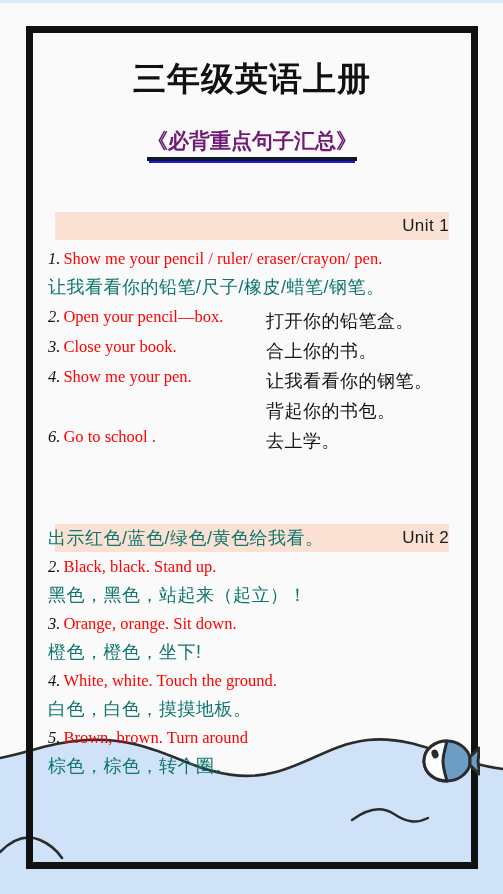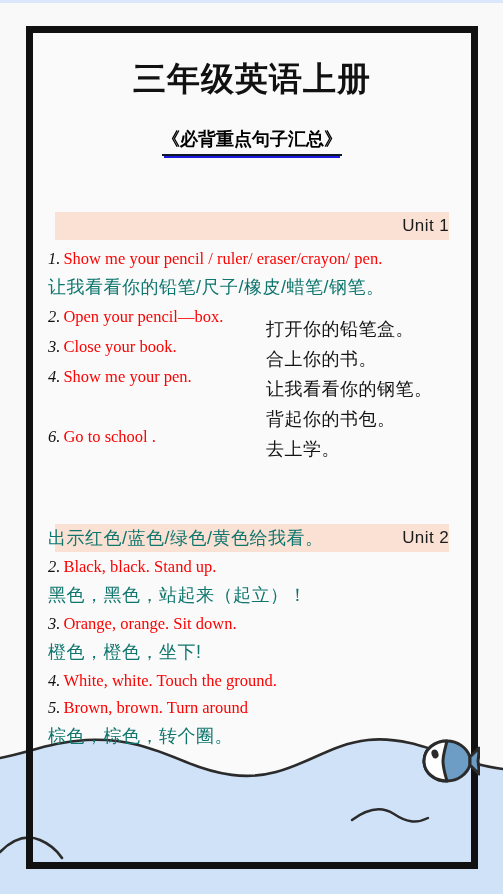--- a/index.html
+++ b/index.html
@@ -97,26 +97,26 @@
   .subtitle-wrap {
     position: absolute;
     top: 95px;
     left: 0;
     width: 438px;
     text-align: center;
   }
   .subtitle {
     display: inline-block;
     font-family: "Liberation Sans", sans-serif;
-    font-size: 18px;
+    font-size: 21px;
     font-weight: 700;
-    color: #000000;
+    color: #701a75;
     line-height: 1.25;
     padding-bottom: 3px;
-    border-bottom: 2px solid #0f172a;
+    border-bottom: 4px solid #0f172a;
     box-shadow: 0 4px 0 -2px #1a1ae0;
   }
 
   .unit-bar {
     position: absolute;
     left: 22px;
     width: 394px;
     height: 28px;
     line-height: 28px;
     background: #fae1d3;
@@ -174,21 +174,21 @@
     color: #fb0303;
   }
   .row2 .en .num {
     font-style: italic;
     color: #111111;
     margin-right: 3px;
   }
   .row2 .zh {
     position: absolute;
     left: 218px;
-    top: 12px;
+    top: 4px;
     font-family: "Liberation Sans", sans-serif;
     font-size: 18px;
     color: #141414;
     letter-spacing: 0.5px;
   }
 
   
   .fish {
     position: absolute;
     left: 418px;
@@ -279,20 +279,21 @@
       <div class="zh-line">黑色，黑色，站起来（起立）！</div>
 
       <div class="en-line">
         <span class="num">3.</span><span>Orange, orange. Sit down.</span>
       </div>
       <div class="zh-line">橙色，橙色，坐下!</div>
 
       <div class="en-line">
         <span class="num">4.</span><span>White, white. Touch the ground.</span>
       </div>
+      <div class="zh-line">白色，白色，摸摸地板。</div>
 
       <div class="en-line">
         <span class="num">5.</span><span>Brown, brown. Turn around</span>
       </div>
       <div class="zh-line">棕色，棕色，转个圈。</div>
 
     </div>
 
   </div>
 

